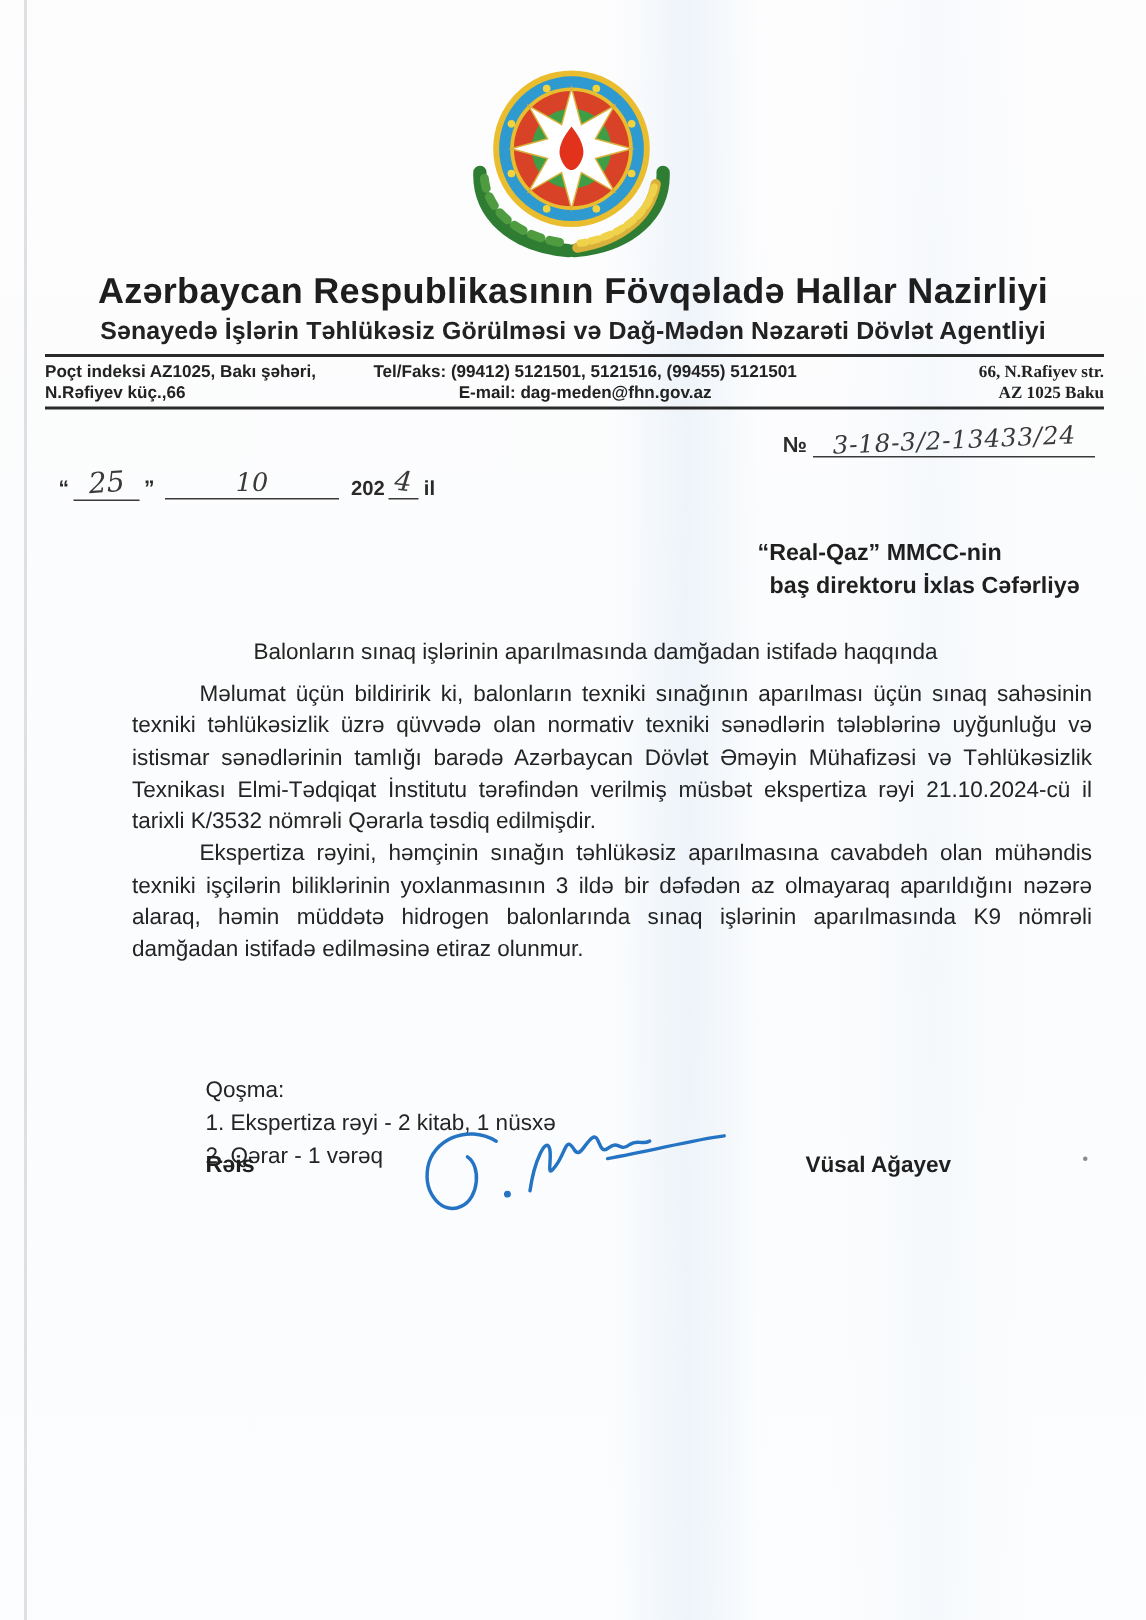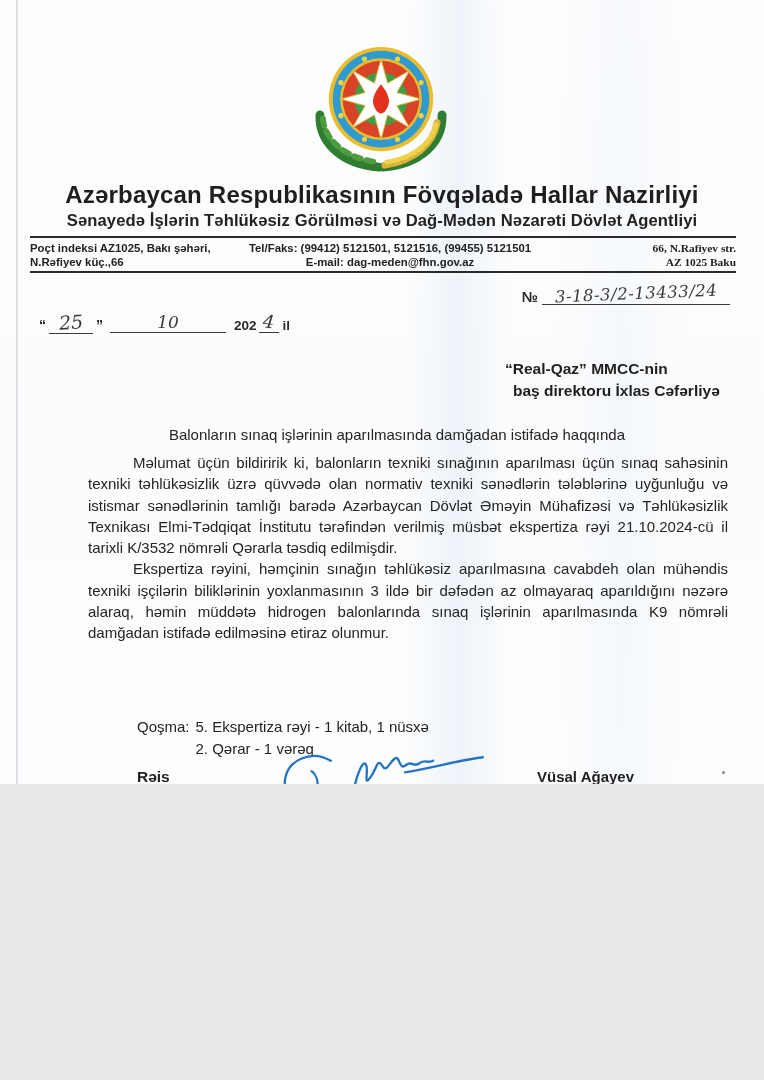--- a/index.html
+++ b/index.html
@@ -1,18 +1,18 @@
 <!DOCTYPE html>
 <html><head>
 <meta charset="utf-8">
 <style>
   html,body{margin:0;padding:0;background:#e8e8ea;}
   .page{
     position:relative;
-    width:764px;height:784px;
+    width:764px;height:1080px;
     margin:0 auto;
     background:linear-gradient(180deg,#fdfdfe 0%,#fbfcfd 60%,#fcfdfe 100%);
     font-family:"Liberation Sans", sans-serif;
     color:#262626;
     overflow:hidden;
   }
   
   .edge-shadow{position:absolute;left:16px;top:0;width:2px;height:100%;background:rgba(70,75,85,0.16);}
   .streak1{position:absolute;left:408px;top:0;width:100px;height:100%;
     background:linear-gradient(90deg,rgba(165,198,228,0) 0%,rgba(165,198,228,0.16) 50%,rgba(165,198,228,0) 100%);}
@@ -61,21 +61,21 @@
     line-height:21.5px;color:#1f1f1f;}
   .recipient .r2{padding-left:8px;}
 
   .subject{position:absolute;left:100px;right:70px;top:426px;text-align:center;
     font-size:15px;color:#242424;}
 
   .body-text{position:absolute;left:88px;right:36px;top:452px;
     font-size:15px;line-height:21.3px;text-align:justify;color:#242424;}
   .body-text p{margin:0;text-indent:45px;}
 
-  .attachments{position:absolute;left:137px;top:716px;font-size:15px;line-height:22px;color:#242424;display:flex;}
+  .attachments{position:absolute;left:137px;top:716px;font-size:15px;line-height:22px;color:#242424;display:flex;flex-direction:column;}
   .attach-label{margin-right:6px;}
   .attach-items div{white-space:nowrap;}
 
   .sig-title{position:absolute;left:137px;top:768px;font-size:15.5px;font-weight:bold;color:#1f1f1f;}
   .sig-name{position:absolute;left:537px;top:768px;font-size:15px;font-weight:bold;color:#1f1f1f;}
   .sig-svg{position:absolute;left:266px;top:736px;width:225px;height:80px;transform:rotate(-2deg);}
 </style>
 </head>
 <body>
 
@@ -161,21 +161,21 @@
   <div class="subject">Balonların sınaq işlərinin aparılmasında damğadan istifadə haqqında</div>
 
   <div class="body-text">
     <p>Məlumat üçün bildiririk ki, balonların texniki sınağının aparılması üçün sınaq sahəsinin texniki təhlükəsizlik üzrə qüvvədə olan normativ texniki sənədlərin tələblərinə uyğunluğu və istismar sənədlərinin tamlığı barədə Azərbaycan Dövlət Əməyin Mühafizəsi və Təhlükəsizlik Texnikası Elmi-Tədqiqat İnstitutu tərəfindən verilmiş müsbət ekspertiza rəyi 21.10.2024-cü il tarixli K/3532 nömrəli Qərarla təsdiq edilmişdir.</p>
     <p>Ekspertiza rəyini, həmçinin sınağın təhlükəsiz aparılmasına cavabdeh olan mühəndis texniki işçilərin biliklərinin yoxlanmasının 3 ildə bir dəfədən az olmayaraq aparıldığını nəzərə alaraq, həmin müddətə hidrogen balonlarında sınaq işlərinin aparılmasında K9 nömrəli damğadan istifadə edilməsinə etiraz olunmur.</p>
   </div>
 
   <div class="attachments">
     <div class="attach-label">Qoşma:</div>
     <div class="attach-items">
-      <div>5. Ekspertiza rəyi - 1 kitab, 1 nüsxə</div>
+      <div>1. Ekspertiza rəyi - 2 kitab, 1 nüsxə</div>
       <div>2. Qərar - 1 vərəq</div>
     </div>
   </div>
 
   <div class="sig-title">Rəis</div>
 
   <svg class="sig-svg" viewBox="0 0 250 90">
     <g fill="none" stroke="#2574c4" stroke-width="2.6" stroke-linecap="round">
       <path d="M 72,26 C 50,12 24,24 20,44 C 16,64 30,80 44,74 C 58,68 60,44 50,37"></path>
       <path d="M 96,64 C 100,42 110,22 112,34 C 113,44 108,56 116,46 C 124,36 124,24 130,34 C 134,42 138,30 144,26 C 150,22 148,40 156,34 C 164,28 164,38 172,32 C 178,28 181,33 187,30"></path>

